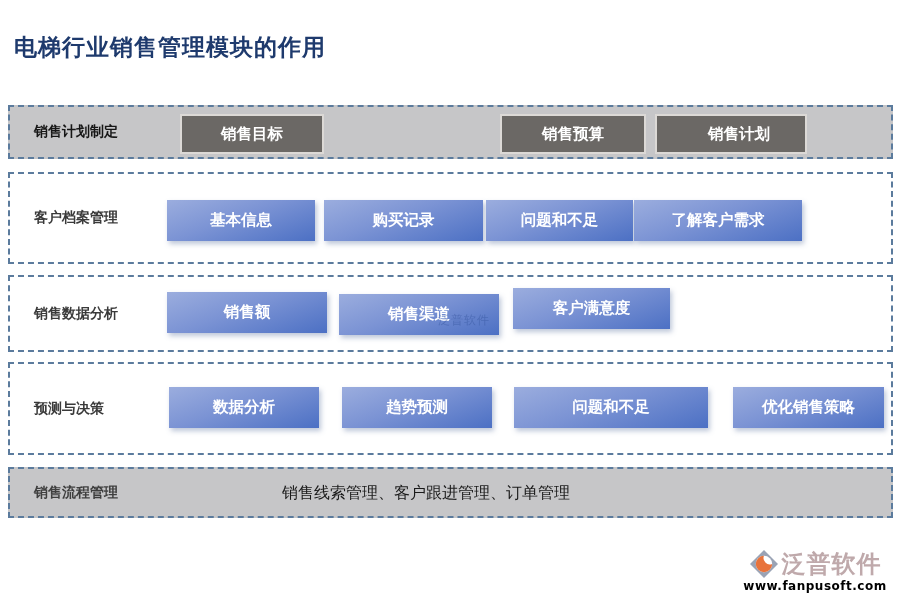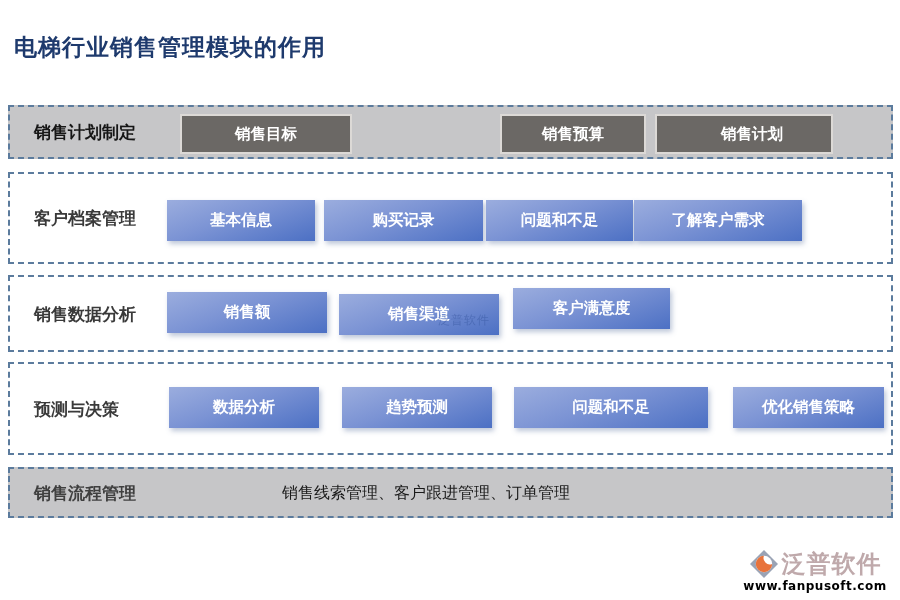--- a/index.html
+++ b/index.html
@@ -17,42 +17,42 @@
   }
   .row-gray{background:#C6C6C8;}
   .row-white{background:#FFFFFF;}
   .row1{top:105px;height:54px;}
   .row2{top:172px;height:92px;}
   .row3{top:275px;height:77px;}
   .row4{top:362px;height:93px;}
   .row5{top:467px;height:51px;}
   .row-label{
     position:absolute;left:24px;top:50%;transform:translateY(-50%);
-    font-size:17px;font-weight:bold;color:#3A3A3A;white-space:nowrap;
+    font-size:14px;font-weight:bold;color:#3A3A3A;white-space:nowrap;
   }
   .row1 .row-label{color:#161616;}
   .row5 .row-label{color:#3F3F3F;}
   .box{
     position:absolute;display:flex;align-items:center;justify-content:center;
     font-size:15.5px;font-weight:bold;color:#FFFFFF;white-space:nowrap;
     box-sizing:border-box;
   }
   .gbox{
     background:#6B6865;border:2px solid #DCD9D6;height:40px;top:7px;
   }
   .bbox{
     background:linear-gradient(160deg,#9BADDE 0%,#7B93D4 45%,#4C70C4 100%);
     box-shadow:2px 3px 5px rgba(110,130,170,0.45);
     height:41px;
   }
   
-  .r1b0{left:170px;width:172px;}
+  .r1b0{left:170px;width:144px;}
   .r1b1{left:325px;width:155px;}
   .r1b2{left:490px;width:146px;}
-  .r1b3{left:645px;width:178px;padding-left:16px;}
+  .r1b3{left:645px;width:152px;padding-left:16px;}
   
   .row2 .bbox{top:26px;}
   .r2b0{left:157px;width:148px;}
   .r2b1{left:314px;width:159px;}
   .r2b2{left:476px;width:147px;}
   .r2b3{left:624px;width:168px;}
   
   .r3b0{left:157px;width:160px;top:15px;}
   .r3b1{left:329px;width:160px;top:17px;}
   .r3b2{left:503px;width:157px;top:11px;}

